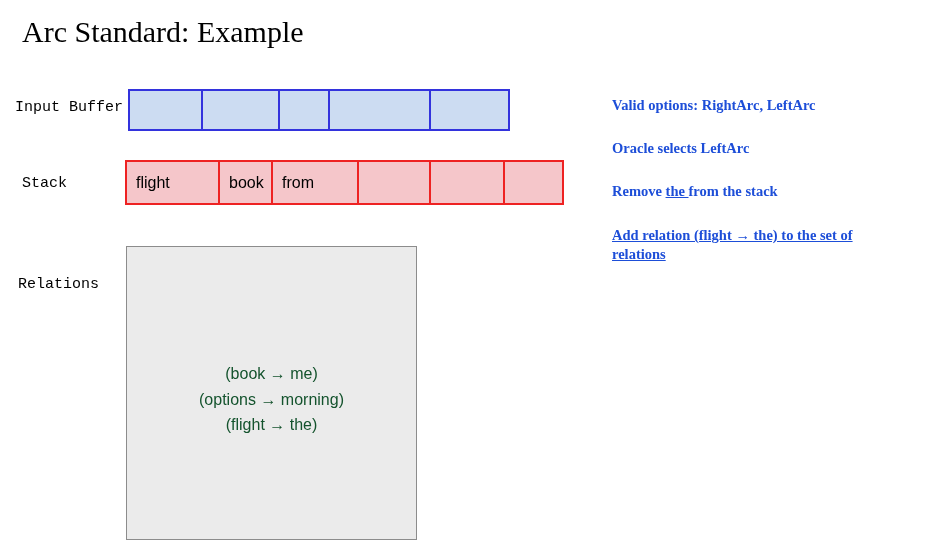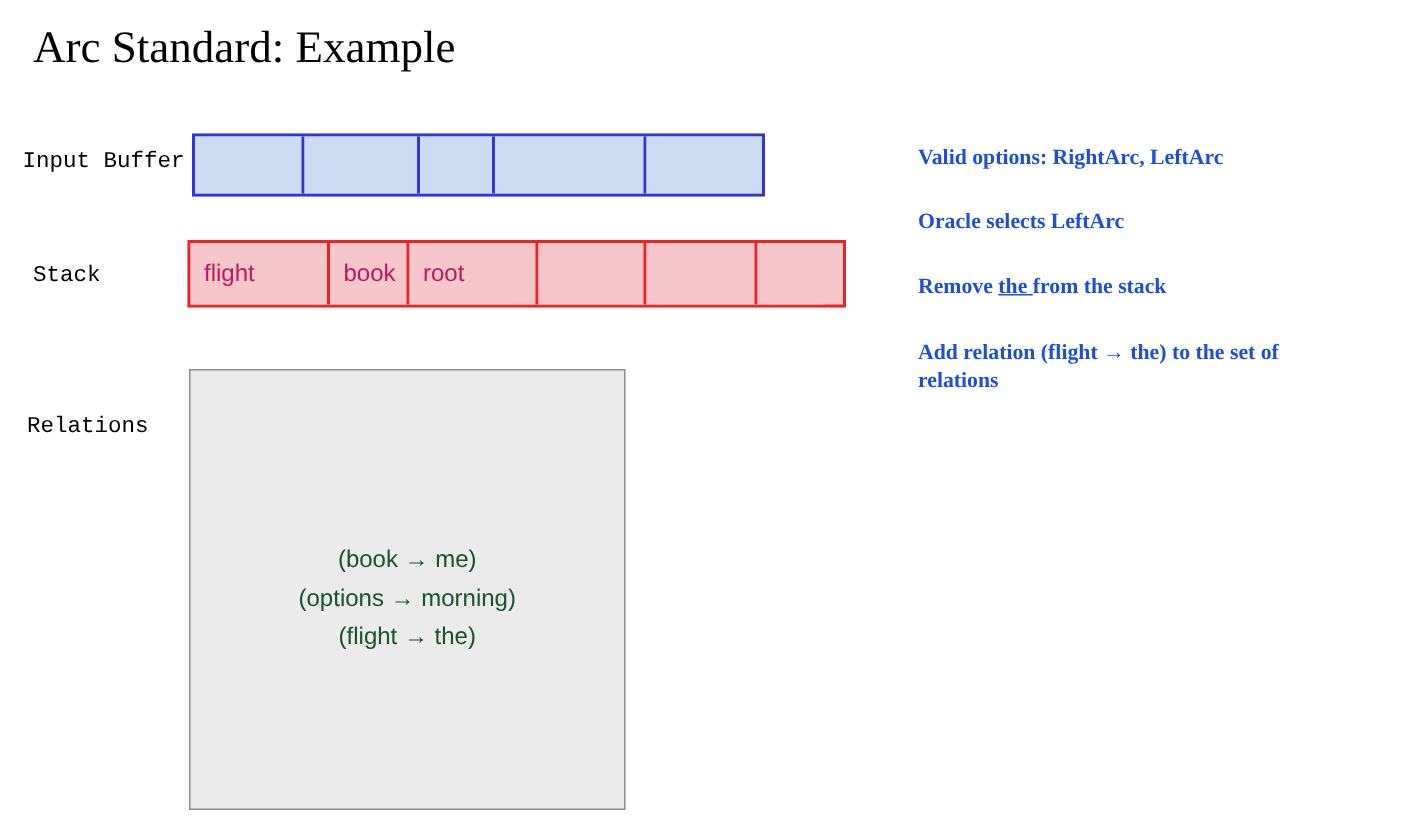--- a/index.html
+++ b/index.html
@@ -49,21 +49,21 @@
     display: flex;
     box-sizing: border-box;
   }
   .cell {
     box-sizing: border-box;
     display: flex;
     align-items: center;
     font-family: "Liberation Sans", "DejaVu Sans", sans-serif;
     font-size: 16px;
     line-height: 18px;
-    color: #be185d;
+    color: #000000;
     padding-left: 9px;
     overflow: hidden;
     white-space: nowrap;
   }
 
   
   #input-buffer {
     left: 128px;
     top: 89px;
     width: 382px;
@@ -124,21 +124,21 @@
     width: 250px;
   }
   .note {
     font-family: "Liberation Serif", "DejaVu Serif", serif;
     font-size: 14.5px;
     line-height: 19px;
     font-weight: bold;
     margin: 0 0 24px 0;
     color: #1d4ed8;
   }
-  .note:last-child { margin-bottom: 0; }
+  .note:last-child { margin-bottom: 0; text-decoration: underline; }
   #note-remove { margin-bottom: 25px; }
   .note u { text-decoration: underline; }
 </style>
 </head>
 <body>
 
 <div id="slide">
 
   <div id="slide-title">Arc Standard: Example</div>
 
@@ -150,21 +150,21 @@
     <div class="cell" style="width:73px"></div>
     <div class="cell" style="width:77px"></div>
     <div class="cell" style="width:50px"></div>
     <div class="cell" style="width:101px"></div>
     <div class="cell" style="width:77px"></div>
   </div>
 
   <div class="strip" id="stack">
     <div class="cell" style="width:93px">flight</div>
     <div class="cell" style="width:53px">book</div>
-    <div class="cell" style="width:86px">root</div>
+    <div class="cell" style="width:86px">from</div>
     <div class="cell" style="width:72px"></div>
     <div class="cell" style="width:74px"></div>
     <div class="cell" style="width:45px"></div>
   </div>
 
   <div id="relations-box">
     <div id="relations-list">
       <span class="relation-line">(book → me)</span>
       <span class="relation-line">(options → morning)</span>
       <span class="relation-line">(flight → the)</span>

